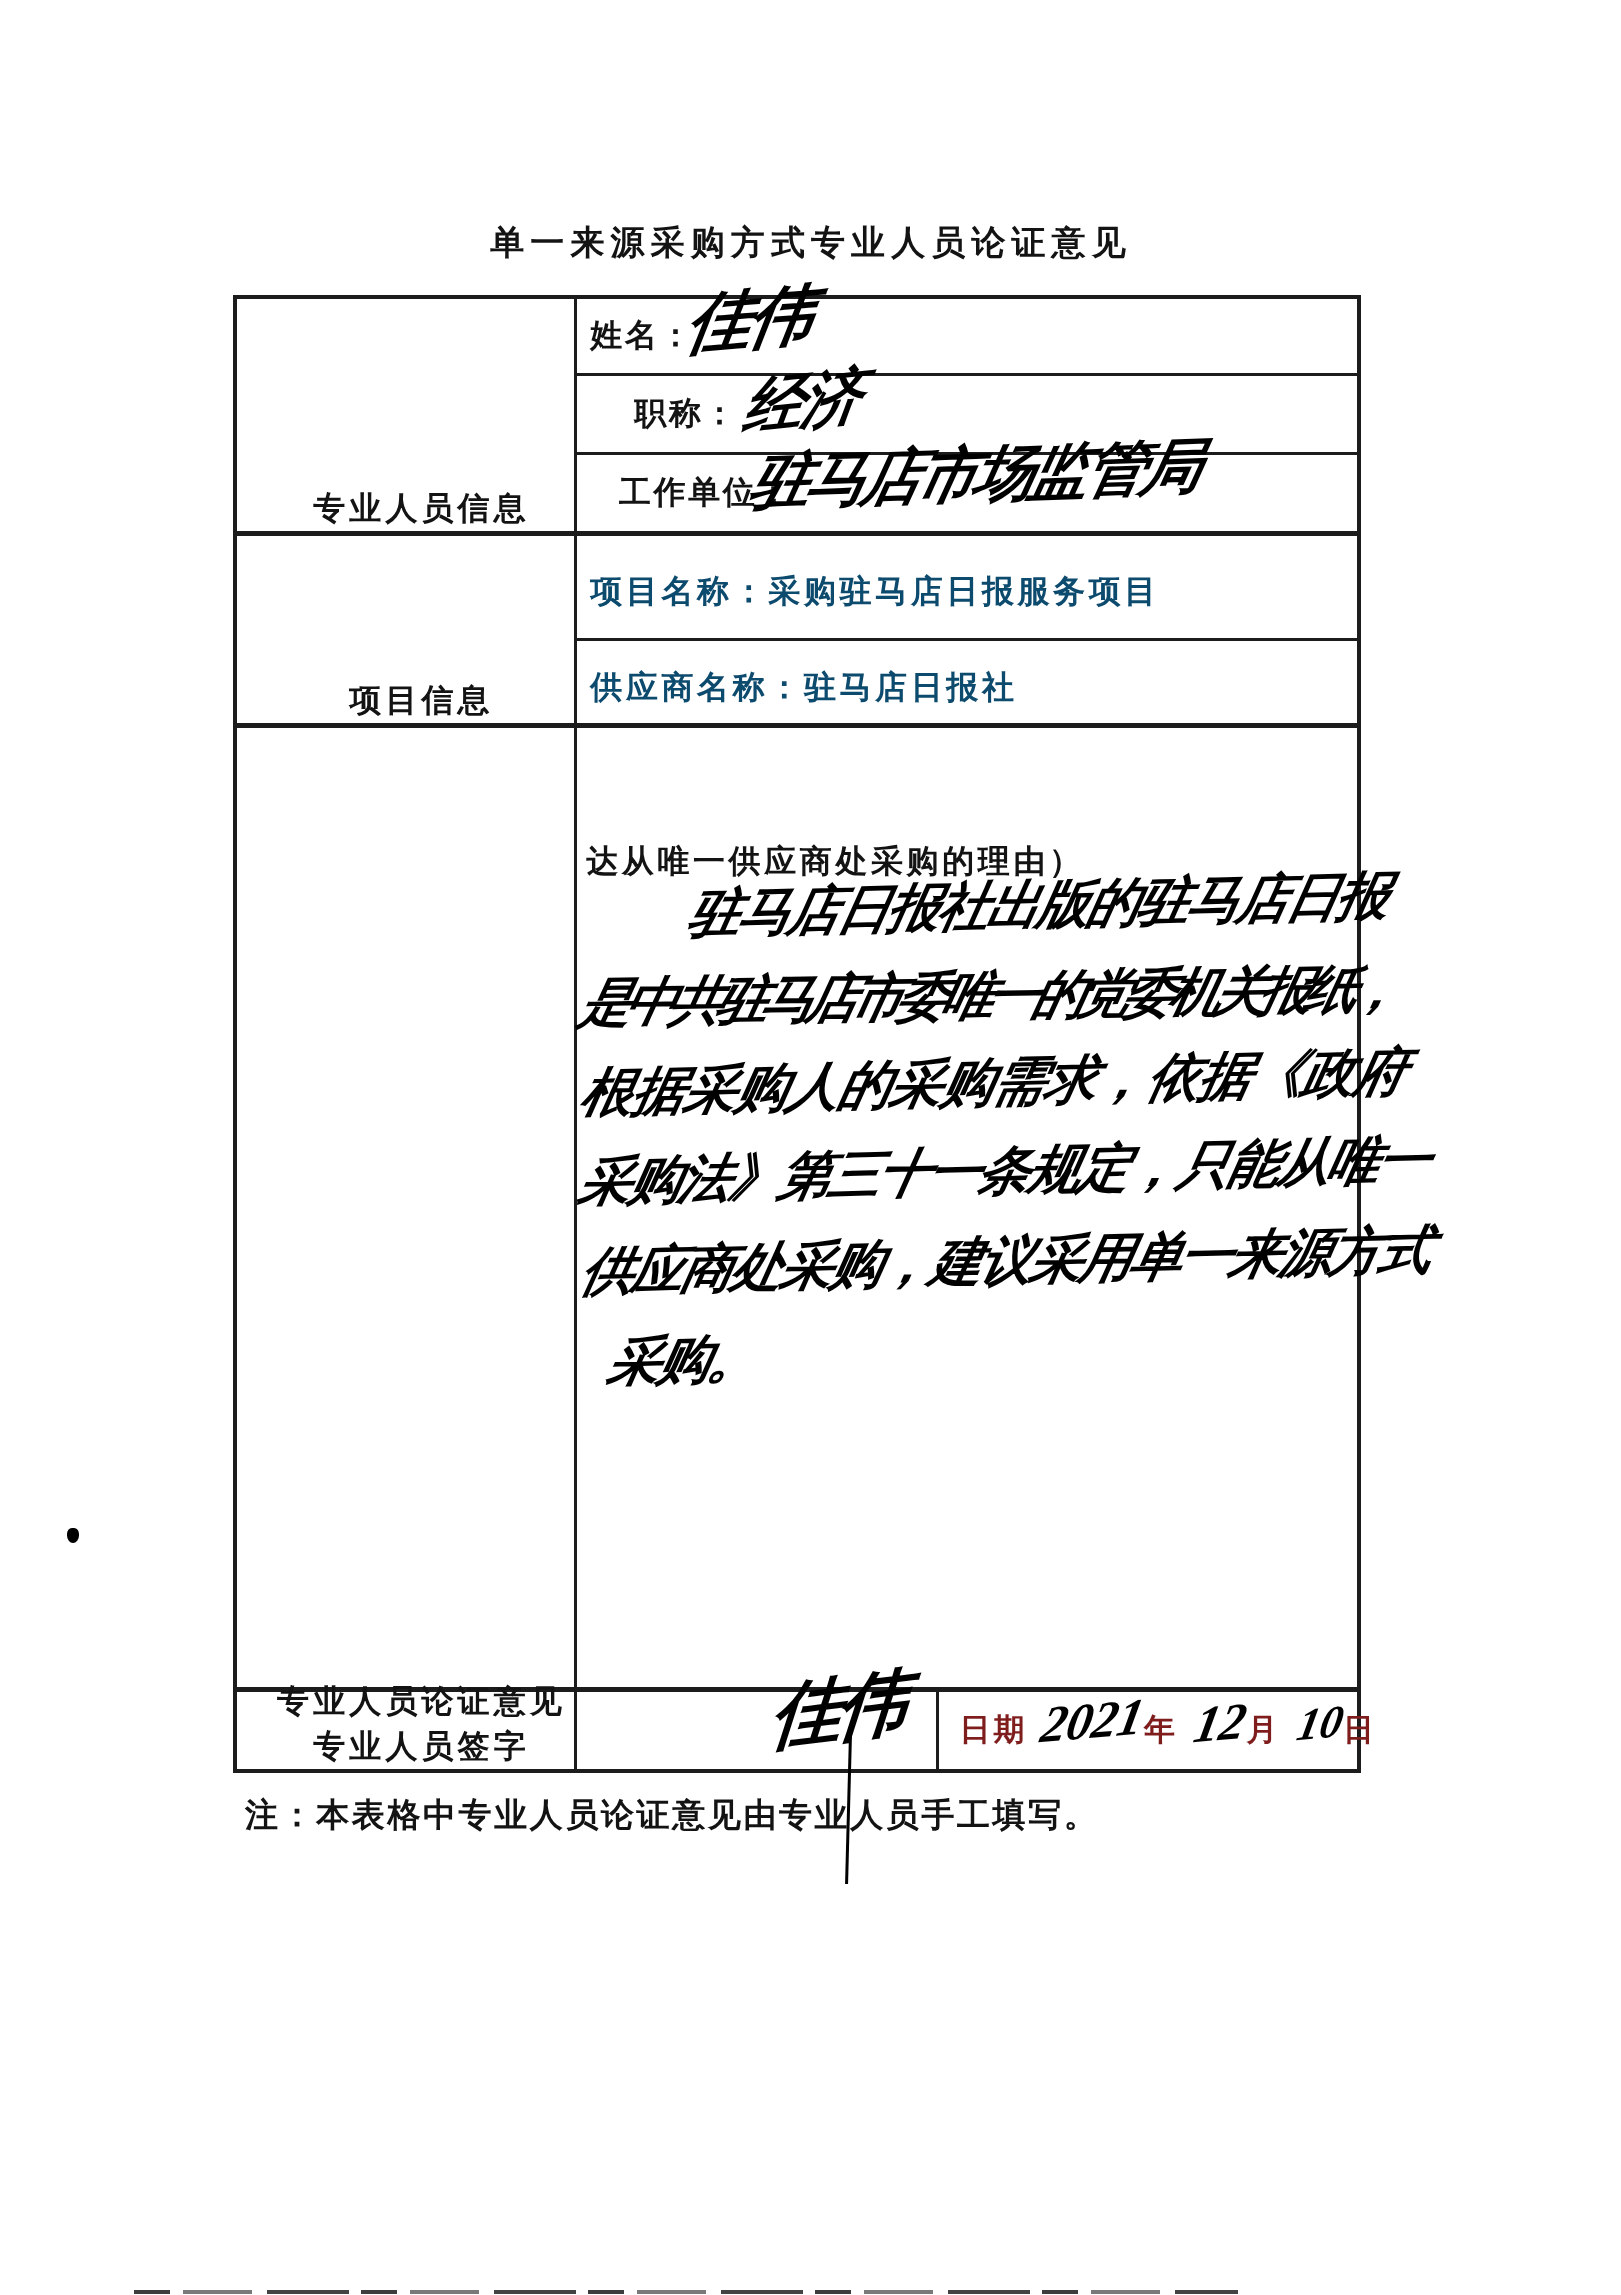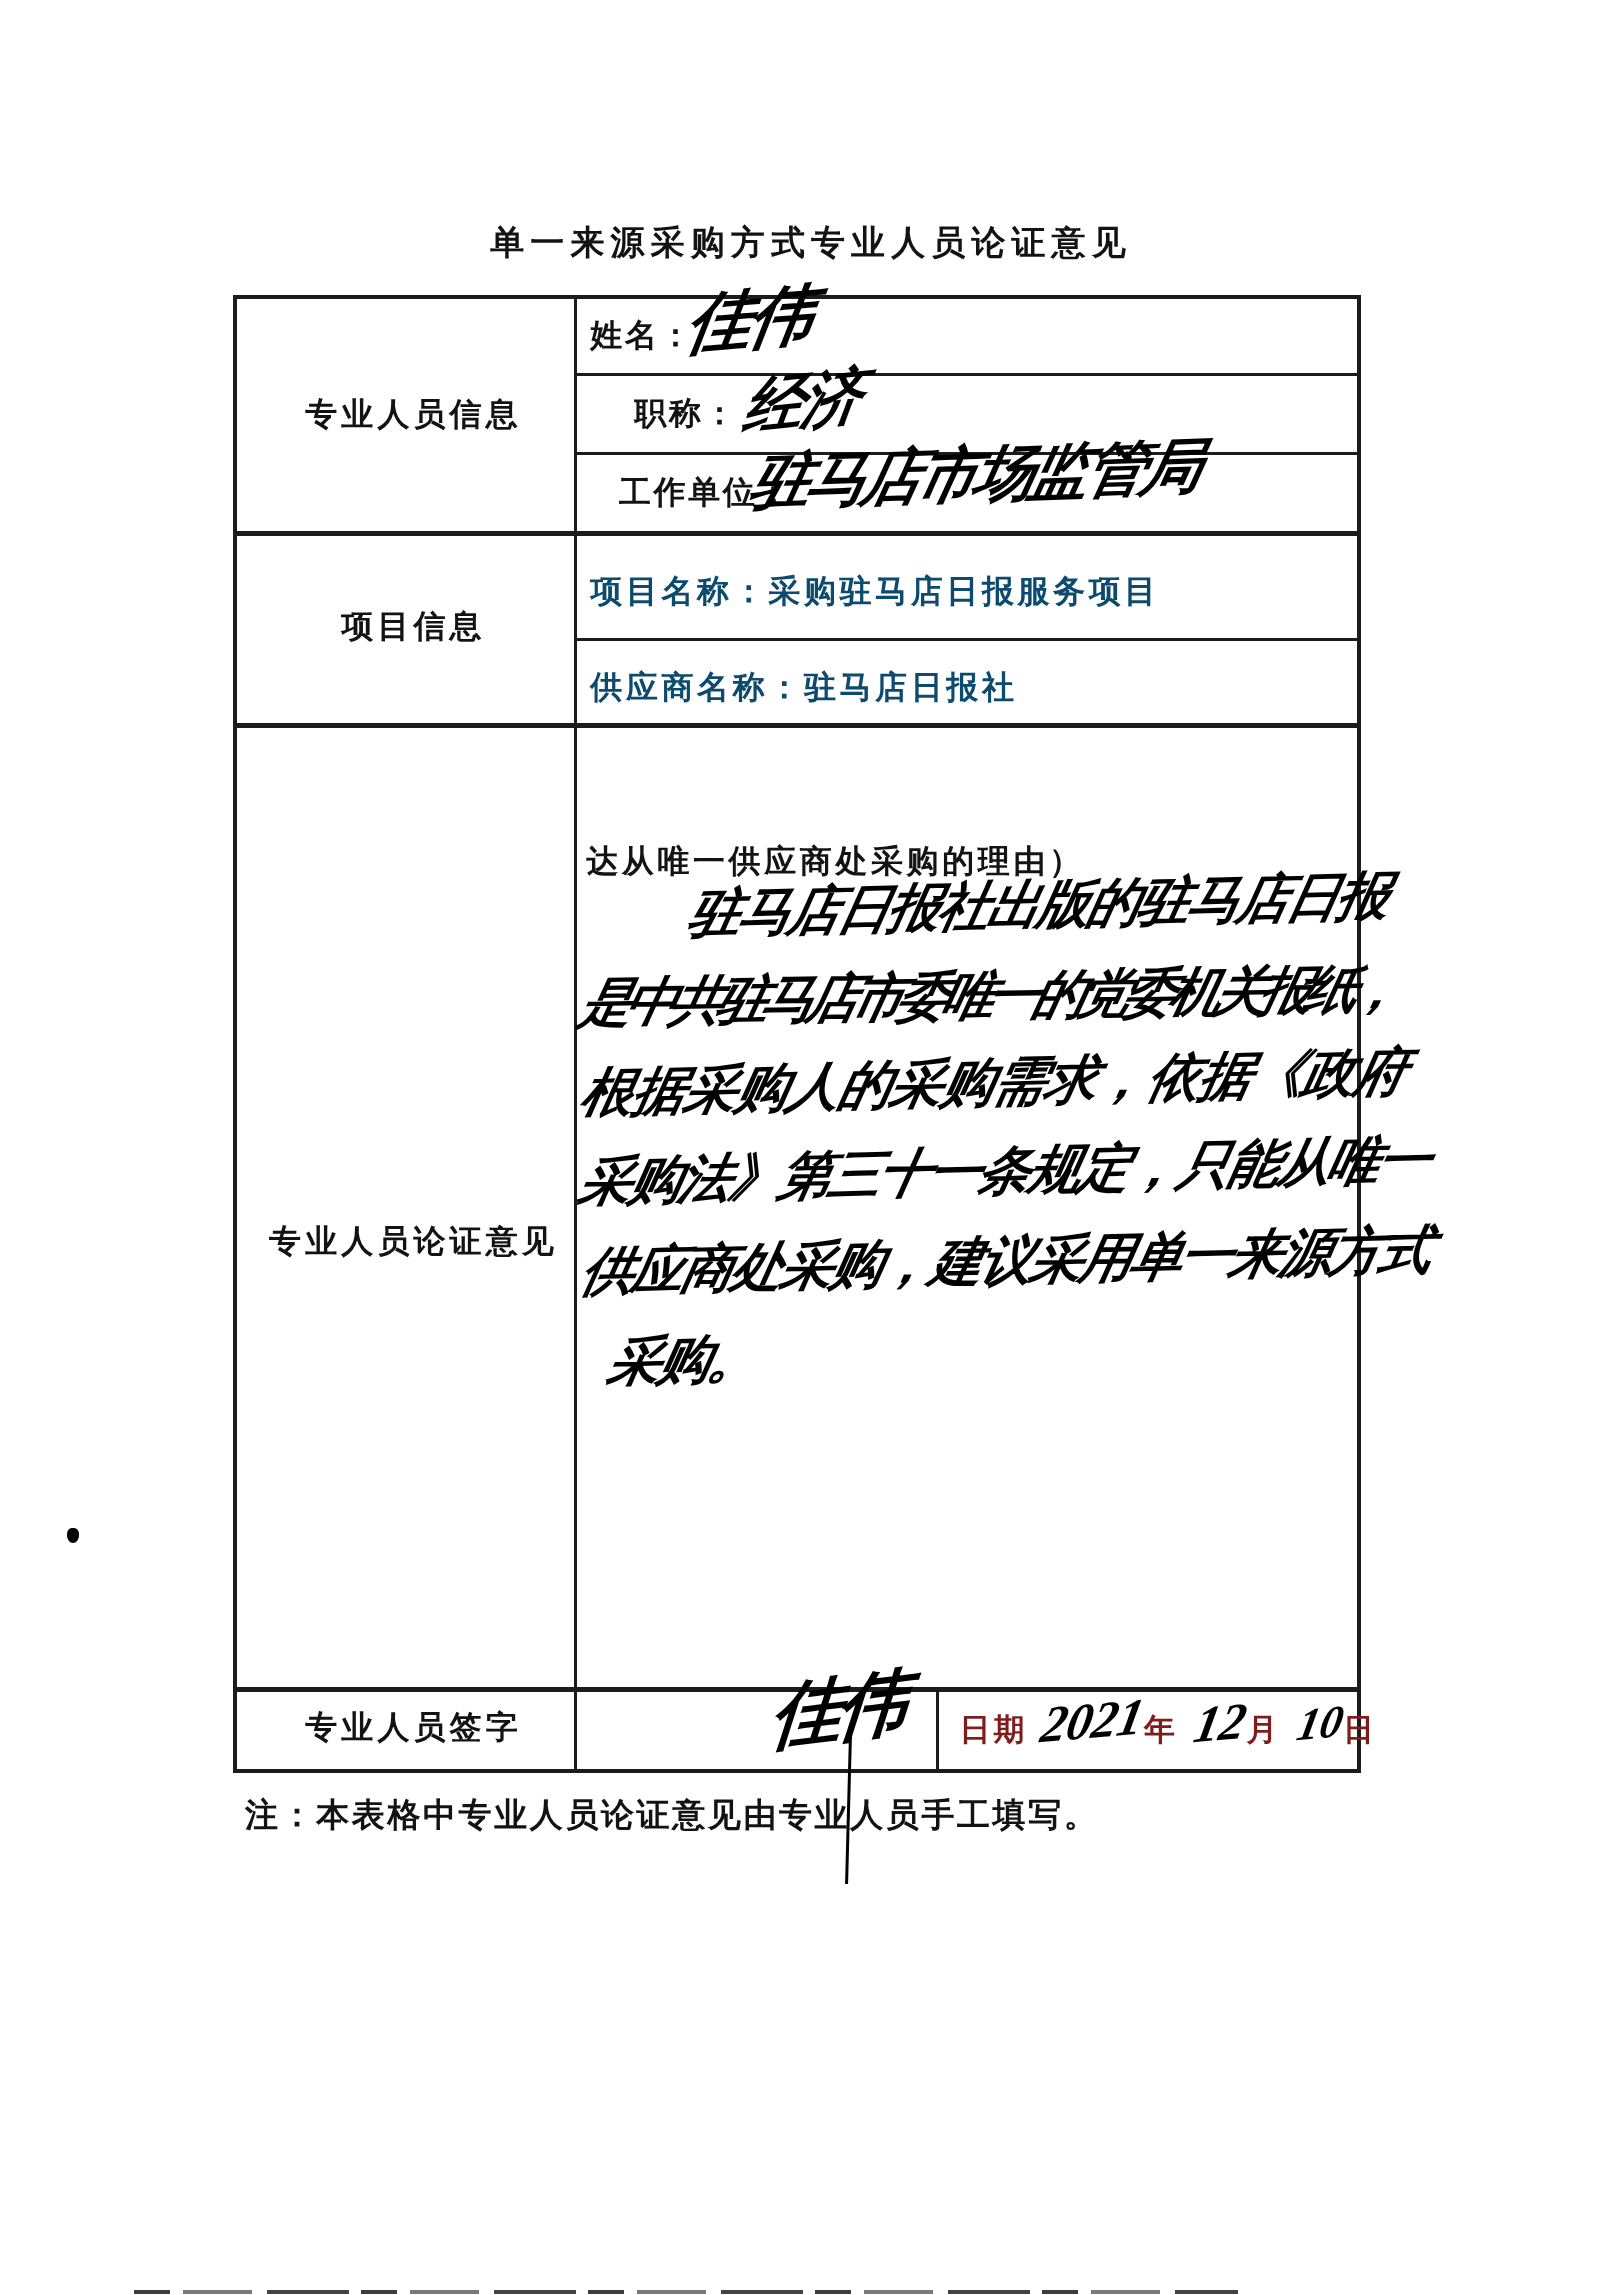--- a/index.html
+++ b/index.html
@@ -21,21 +21,21 @@
   .vline{position:absolute;background:#1c1c1c;width:3.1px;}
   .v-col{left:337px;top:0;height:1470px;}
   .v-sig{left:699px;top:1388px;height:82px;}
   .d1{left:337px;right:0;top:74px;}
   .d2{left:337px;right:0;top:153px;}
   .d3{left:0;right:0;top:232px;}
   .d4{left:337px;right:0;top:339px;}
   .d5{left:0;right:0;top:424px;}
   .d6{left:0;right:0;top:1388px;}
   
-  .c1{position:absolute;left:8px;width:337px;display:flex;align-items:center;justify-content:center;}
+  .c1{position:absolute;left:16px;width:337px;display:flex;align-items:flex-end;justify-content:center;}
   .c2{position:absolute;left:340px;width:775px;display:flex;align-items:center;padding-left:13.3px;box-sizing:border-box;}
   .lab{font-size:32px;font-weight:bold;letter-spacing:4.1px;color:#131313;white-space:nowrap;}
   .field-lab{font-size:32px;font-weight:bold;letter-spacing:2.6px;color:#131313;white-space:nowrap;}
   .line-print{font-size:32px;font-weight:bold;letter-spacing:3.6px;color:#0c4a6e;white-space:nowrap;margin-top:12px;}
   
   .hw{
     font-family:"Liberation Serif","DejaVu Serif",serif;font-style:italic;font-weight:bold;
     color:#000;white-space:nowrap;transform-origin:left center;
   }
   .hw-name{position:absolute;left:110px;top:-19.4px;font-size:66px;letter-spacing:-3.1px;transform:rotate(-5deg) skewX(-14deg);}

